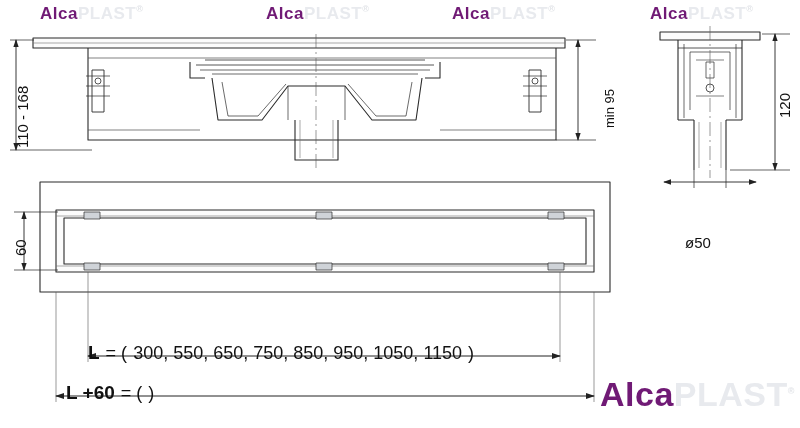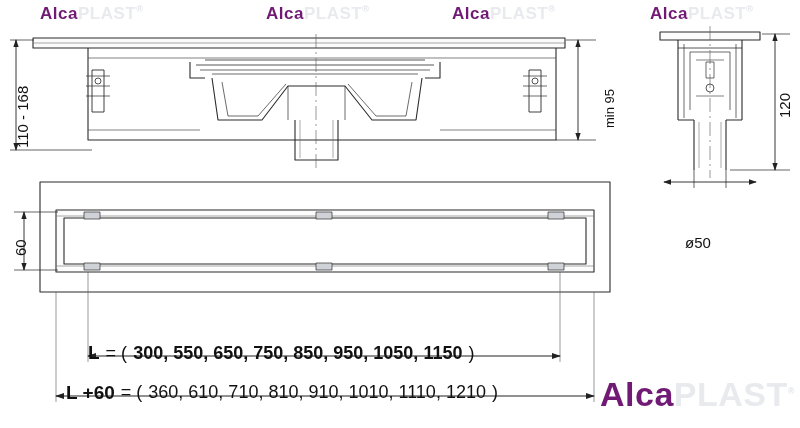--- a/index.html
+++ b/index.html
@@ -174,24 +174,23 @@
 
   <div class="lbl dim rot90" style="left:776px;top:118px;">120</div>
 
   <div class="lbl dim" style="left:685px;top:186px;margin-top:48px;">ø50</div>
 
   <div class="lbl dim rot90" style="left:12px;top:256px;">60</div>
 
   <div style="position:absolute;left:88px;top:342px;display:flex;align-items:baseline;gap:6px;">
     <span class="lbl big-l" style="position:static;">L</span>
     <span class="lbl big-v" style="position:static;">= (</span>
-    <span class="lbl big-v" style="position:static;font-weight:bold;">300, 550, 650, 750, 850, 950, 1050, 1150</span>
+    <span class="lbl big-v" style="position:static;">300, 550, 650, 750, 850, 950, 1050, 1150</span>
     <span class="lbl big-v" style="position:static;">)</span>
   </div>
 
-  <div style="position:absolute;left:66px;top:382px;display:flex;align-items:flex-start;gap:6px;">
+  <div style="position:absolute;left:66px;top:382px;display:flex;align-items:flex-end;gap:6px;">
     <span class="lbl big-l" style="position:static;">L +60</span>
     <span class="lbl big-v" style="position:static;">= (</span>
-    <span class="lbl big-v" style="position:static;">360, 610, 710, 810, 910, 1010, 1110, 1210</span>
     <span class="lbl big-v" style="position:static;">)</span>
   </div>
 
 </div>
 
 </body></html>

